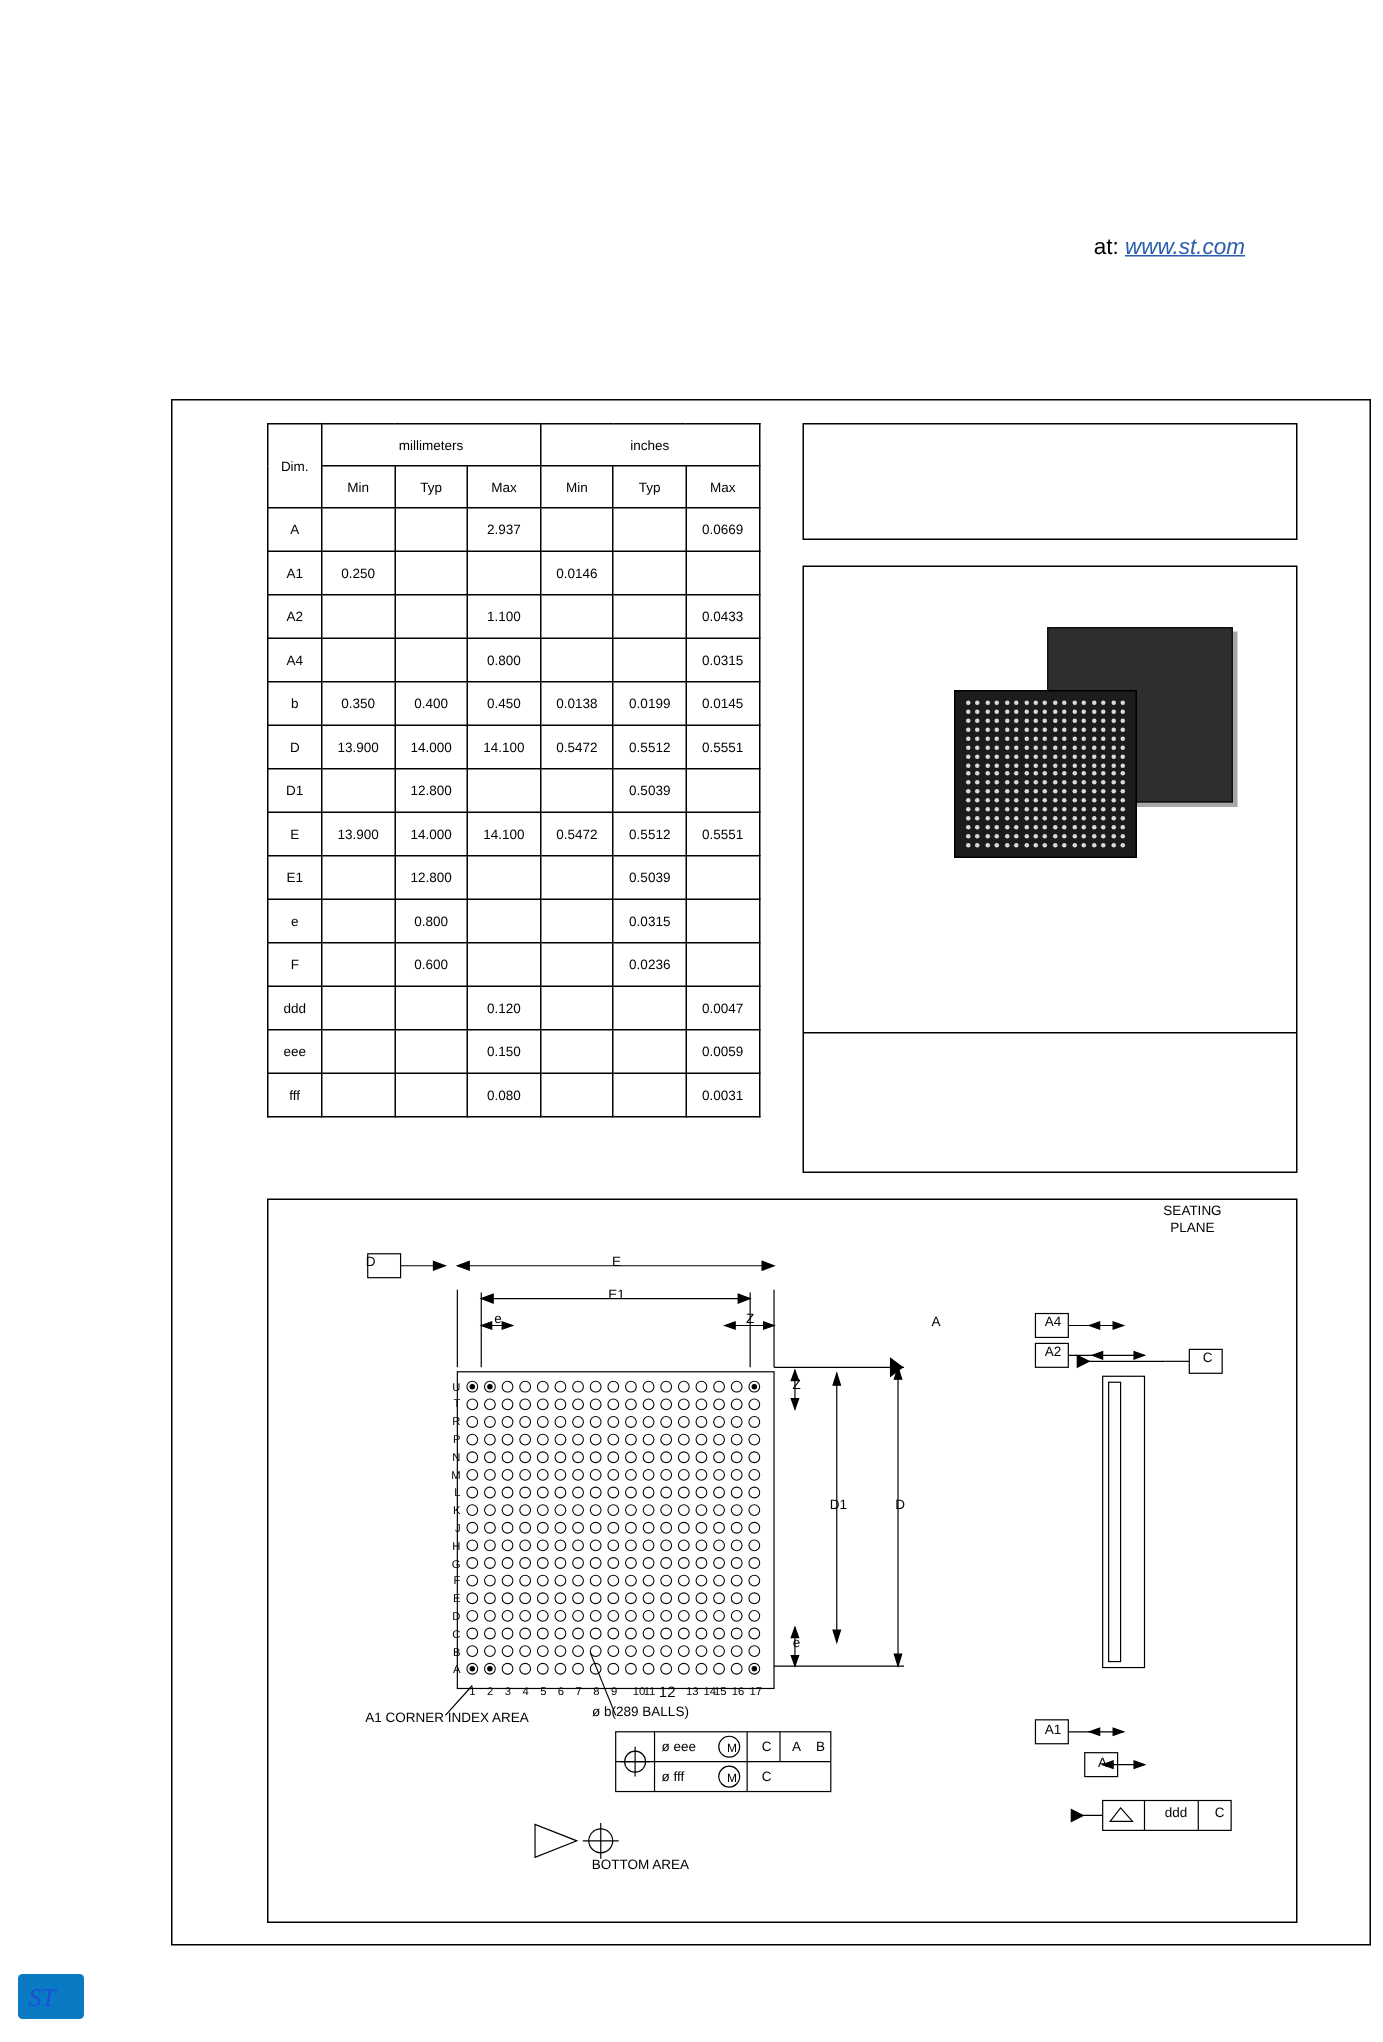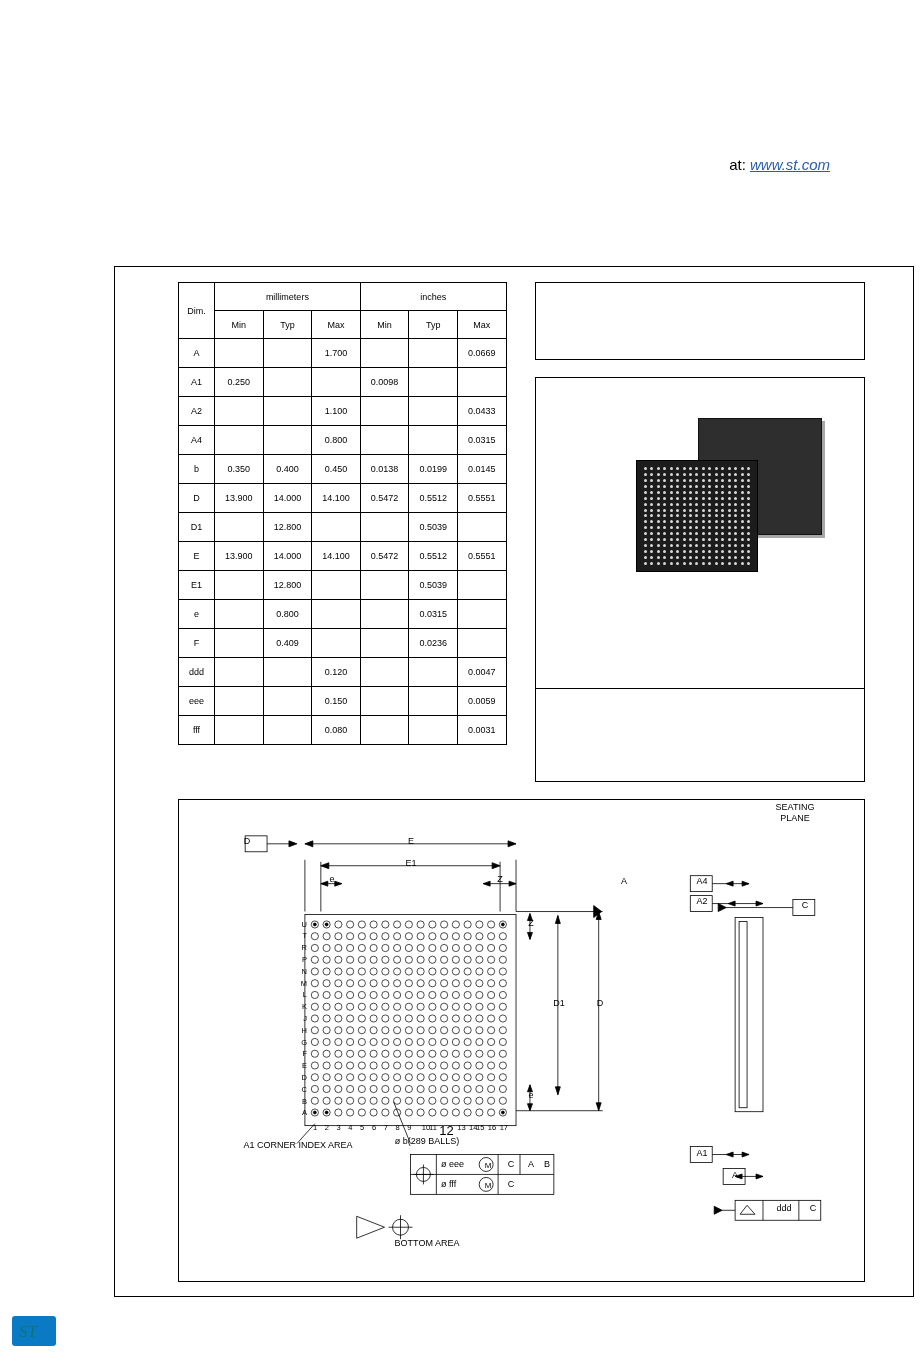--- a/index.html
+++ b/index.html
@@ -186,21 +186,21 @@
     width: 44px;
     height: 30px;
     background: #0a7ac4;
     border-radius: 3px;
   }
   .st-logo .glyph {
     position: absolute;
     left: 7px;
     top: 6px;
     font-size: 17px;
-    color: #0f766e;
+    color: #1d4ed8;
     font-style: italic;
     font-family: "Liberation Serif", serif;
   }
 </style>
 </head>
 <body>
 
 <div class="toplink">
   <span class="at">at:</span>
   <a class="url" href="#">www.st.com</a>
@@ -229,31 +229,31 @@
           <td class="hdr">Typ</td>
           <td class="hdr">Max</td>
           <td class="hdr">Min</td>
           <td class="hdr">Typ</td>
           <td class="hdr">Max</td>
         </tr>
         <tr>
           <td>A</td>
           <td></td>
           <td></td>
-          <td>1.700</td>
+          <td>2.937</td>
           <td></td>
           <td></td>
           <td>0.0669</td>
         </tr>
         <tr>
           <td>A1</td>
           <td>0.250</td>
           <td></td>
           <td></td>
-          <td>0.0098</td>
+          <td>0.0146</td>
           <td></td>
           <td></td>
         </tr>
         <tr>
           <td>A2</td>
           <td></td>
           <td></td>
           <td>1.100</td>
           <td></td>
           <td></td>
@@ -318,21 +318,21 @@
           <td></td>
           <td>0.800</td>
           <td></td>
           <td></td>
           <td>0.0315</td>
           <td></td>
         </tr>
         <tr>
           <td>F</td>
           <td></td>
-          <td>0.409</td>
+          <td>0.600</td>
           <td></td>
           <td></td>
           <td>0.0236</td>
           <td></td>
         </tr>
         <tr>
           <td>ddd</td>
           <td></td>
           <td></td>
           <td>0.120</td>
@@ -1133,21 +1133,21 @@
           <div style="position:absolute;left:138.8px;top:322.8px;width:18px;text-align:center;font-size:7.5px;">2</div>
           <div style="position:absolute;left:150.6px;top:322.8px;width:18px;text-align:center;font-size:7.5px;">3</div>
           <div style="position:absolute;left:162.4px;top:322.8px;width:18px;text-align:center;font-size:7.5px;">4</div>
           <div style="position:absolute;left:174.2px;top:322.8px;width:18px;text-align:center;font-size:7.5px;">5</div>
           <div style="position:absolute;left:186px;top:322.8px;width:18px;text-align:center;font-size:7.5px;">6</div>
           <div style="position:absolute;left:197.8px;top:322.8px;width:18px;text-align:center;font-size:7.5px;">7</div>
           <div style="position:absolute;left:209.60000000000002px;top:322.8px;width:18px;text-align:center;font-size:7.5px;">8</div>
           <div style="position:absolute;left:221.4px;top:322.8px;width:18px;text-align:center;font-size:7.5px;">9</div>
           <div style="position:absolute;left:233.2px;top:322.8px;width:18px;text-align:right;font-size:7.5px;">10</div>
           <div style="position:absolute;left:245px;top:322.8px;width:18px;text-align:center;font-size:7.5px;">11</div>
-          <div style="position:absolute;left:256.8px;top:322.8px;width:18px;text-align:right;font-size:13px;">12</div>
+          <div style="position:absolute;left:256.8px;top:322.8px;width:18px;text-align:center;font-size:10px;">12</div>
           <div style="position:absolute;left:268.6px;top:322.8px;width:18px;text-align:right;font-size:7.5px;">13</div>
           <div style="position:absolute;left:280.4px;top:322.8px;width:18px;text-align:right;font-size:7.5px;">14</div>
           <div style="position:absolute;left:292.20000000000005px;top:322.8px;width:18px;text-align:center;font-size:7.5px;">15</div>
           <div style="position:absolute;left:304px;top:322.8px;width:18px;text-align:center;font-size:7.5px;">16</div>
           <div style="position:absolute;left:315.8px;top:322.8px;width:18px;text-align:center;font-size:7.5px;">17</div>
         </div>
     </div>
   </div>
 </div>
 

